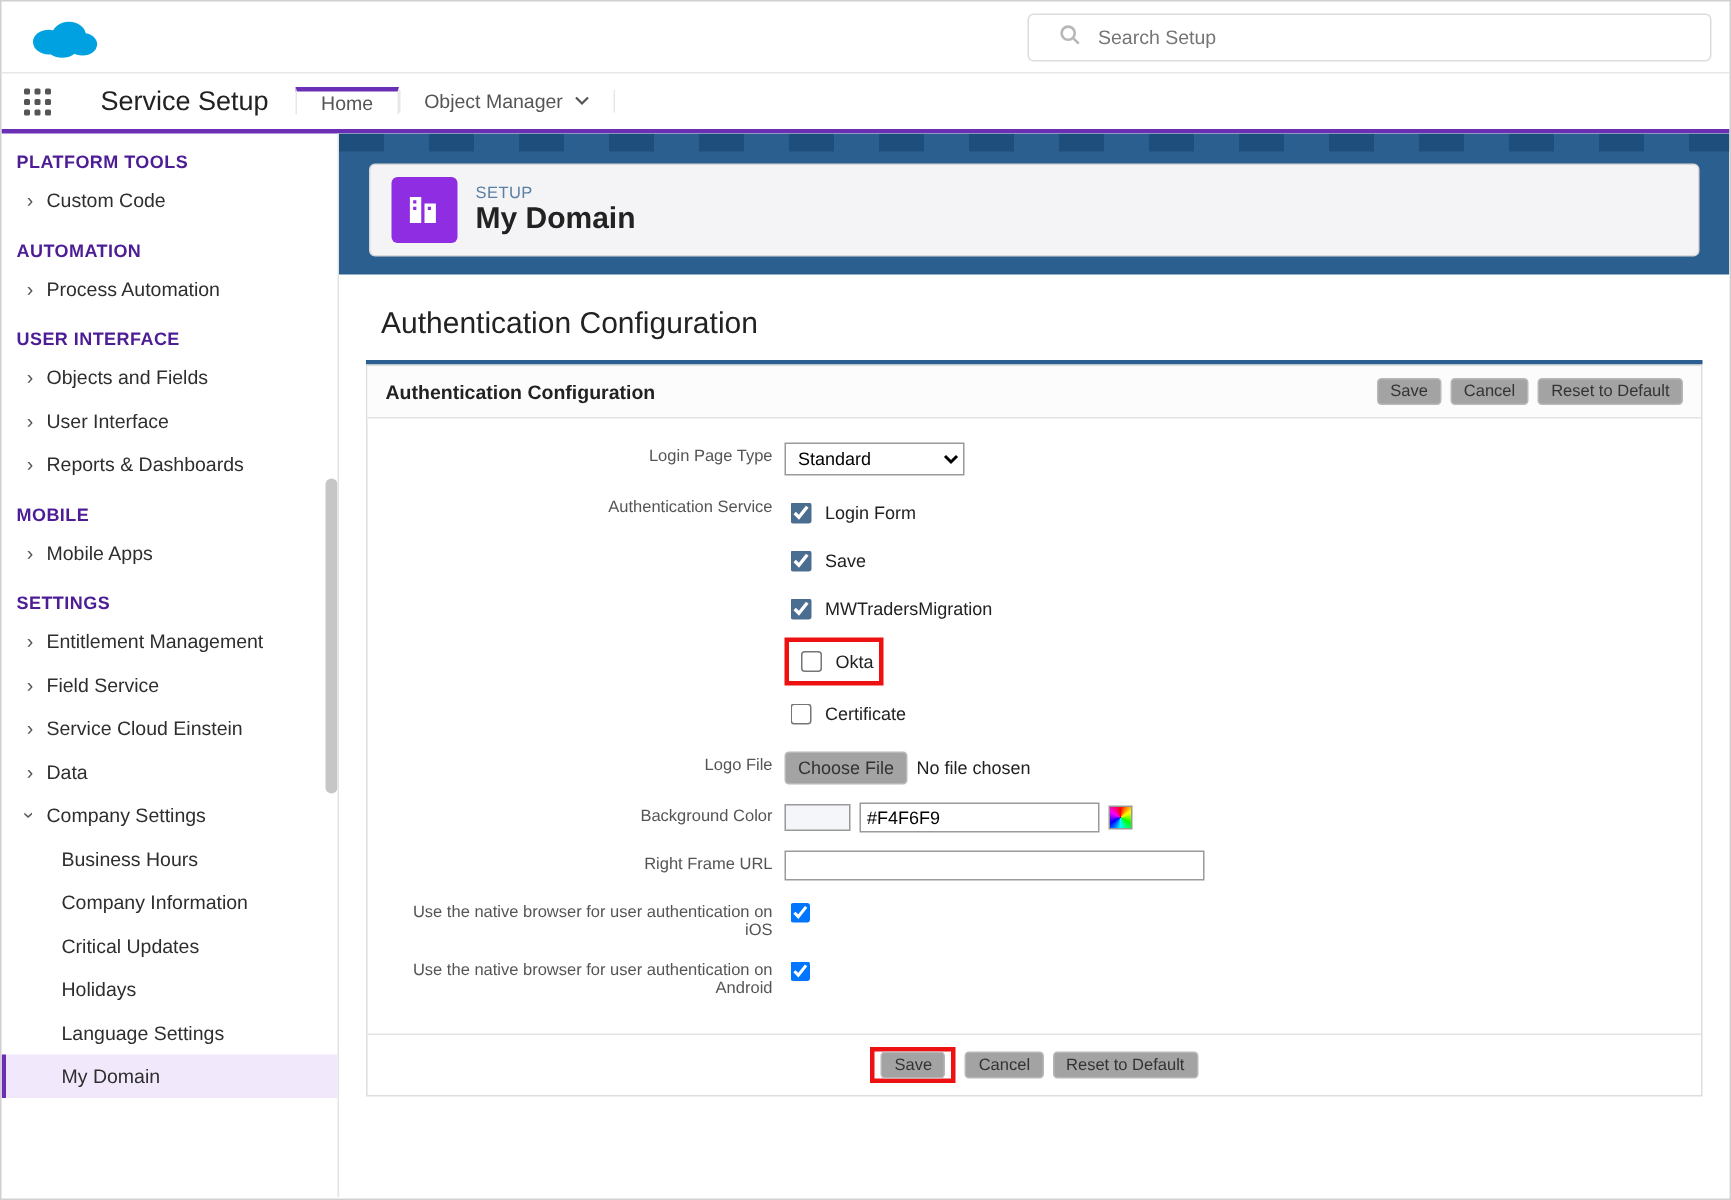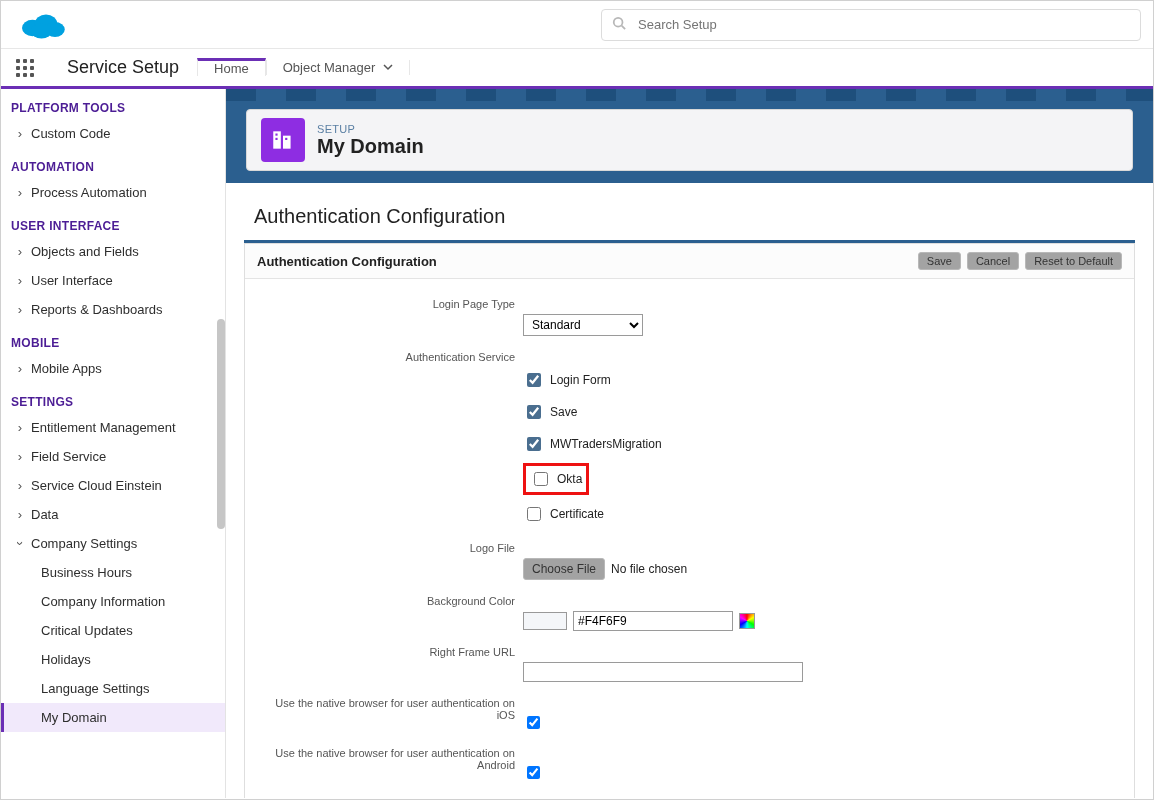--- a/index.html
+++ b/index.html
@@ -3,21 +3,21 @@
 <meta charset="utf-8">
 <style>
   * { box-sizing: border-box; font-family: -apple-system, BlinkMacSystemFont, "Segoe UI", Arial, sans-serif; }
   body { margin:0; background:#fff; font-size:13px; color:#222; }
   .frame { border:1px solid #d0d0d0; width:1154px; height:800px; overflow:hidden; position:relative; }
 
   
   .top-bar { height:48px; display:flex; align-items:center; padding:0 12px; border-bottom:1px solid #e7e7e7;}
   .logo-cloud { width:48px; height:32px; position:relative; margin-left:6px; }
   .logo-cloud svg { display:block; }
-  .search-wrap { margin-left:auto; width:540px; height:32px; border:1px solid #dcdcdc; border-radius:4px; display:flex; align-items:center; padding:0 10px; color:#888;}
+  .search-wrap { margin-left:auto; width:456px; height:32px; border:1px solid #dcdcdc; border-radius:4px; display:flex; align-items:center; padding:0 20px; color:#888;}
   .search-wrap input { border:none; outline:none; flex:1; font-size:13px; color:#555;}
   .search-wrap .sicon { margin-right:10px; opacity:.6;}
 
   
   .nav-bar { height:40px; border-bottom:3px solid #6b2fb5; display:flex; align-items:center; }
   .waffle { width:48px; display:flex; align-items:center; justify-content:center; }
   .waffle-grid { width:18px; height:18px; display:grid; grid-template-columns:repeat(3,4px); grid-template-rows:repeat(3,4px); gap:3px; }
   .waffle-grid span { background:#555; border-radius:1px; }
   .app-title { font-size:18px; font-weight:500; padding:0 18px; display:flex; align-items:center;}
   .nav-tab { padding:0 16px; display:flex; align-items:center; font-size:13px; color:#555; border-right:1px solid #e7e7e7; border-left:1px solid #e7e7e7; cursor:pointer; position:relative;}
@@ -46,21 +46,21 @@
   .page-h2 { font-size:20px; font-weight:500; padding:22px 28px 12px 28px; }
 
   .panel { margin:0 18px; border:1px solid #dedede; }
   .panel-head { padding:8px 12px; border-bottom:1px solid #e4e4e4; display:flex; align-items:center; background:#fcfcfc;}
   .panel-head .ttl { font-weight:700; font-size:13px;}
   .panel-head .btns, .panel-foot .btns { margin-left:auto; display:flex; gap:6px;}
   .sf-btn { font-size:11px; padding:2px 8px; border:1px solid #b8b8b8; background:#a3a3a3; border-radius:3px; cursor:pointer; color:#333;}
   .panel-body { padding:10px 18px 18px 18px; }
   .frow { display:flex; align-items:flex-start; padding:6px 0;}
   .flabel { width:260px; text-align:right; font-size:11px; color:#555; padding-right:8px; padding-top:3px;}
-  .fcontrol { flex:1; font-size:12px; display:flex; align-items:center; gap:6px; flex-wrap:wrap;margin-top:19px;}
+  .fcontrol { flex:1; font-size:12px; display:flex; align-items:center; gap:6px; flex-wrap:wrap;}
   .fcontrol select, .fcontrol input[type=text] { font-size:12px; padding:2px 4px; border:1px solid #9a9a9a; background:#fff;}
   .chk-line { display:flex; align-items:center; gap:6px; font-size:12px; margin:3px 0;}
   .chk-line input { width:14px; height:14px; accent-color:#4a6e8f;}
   .red-box { border:3px solid #e11; padding:0 4px; display:inline-flex; align-items:center;}
   .colorswatch { width:44px; height:18px; border:1px solid #999; background:#f4f6f9;}
   .colorpick { width:16px;height:16px;border:1px solid #999; display:inline-block; background:conic-gradient(red,yellow,lime,cyan,blue,magenta,red);}
   .panel-foot { border-top:1px solid #e4e4e4; padding:8px 12px; display:flex; align-items:center; justify-content:center; gap:6px;}
   .hr-accent { height:3px; background:#2b5f8f; margin:0 18px;}
 </style>
 </head>

